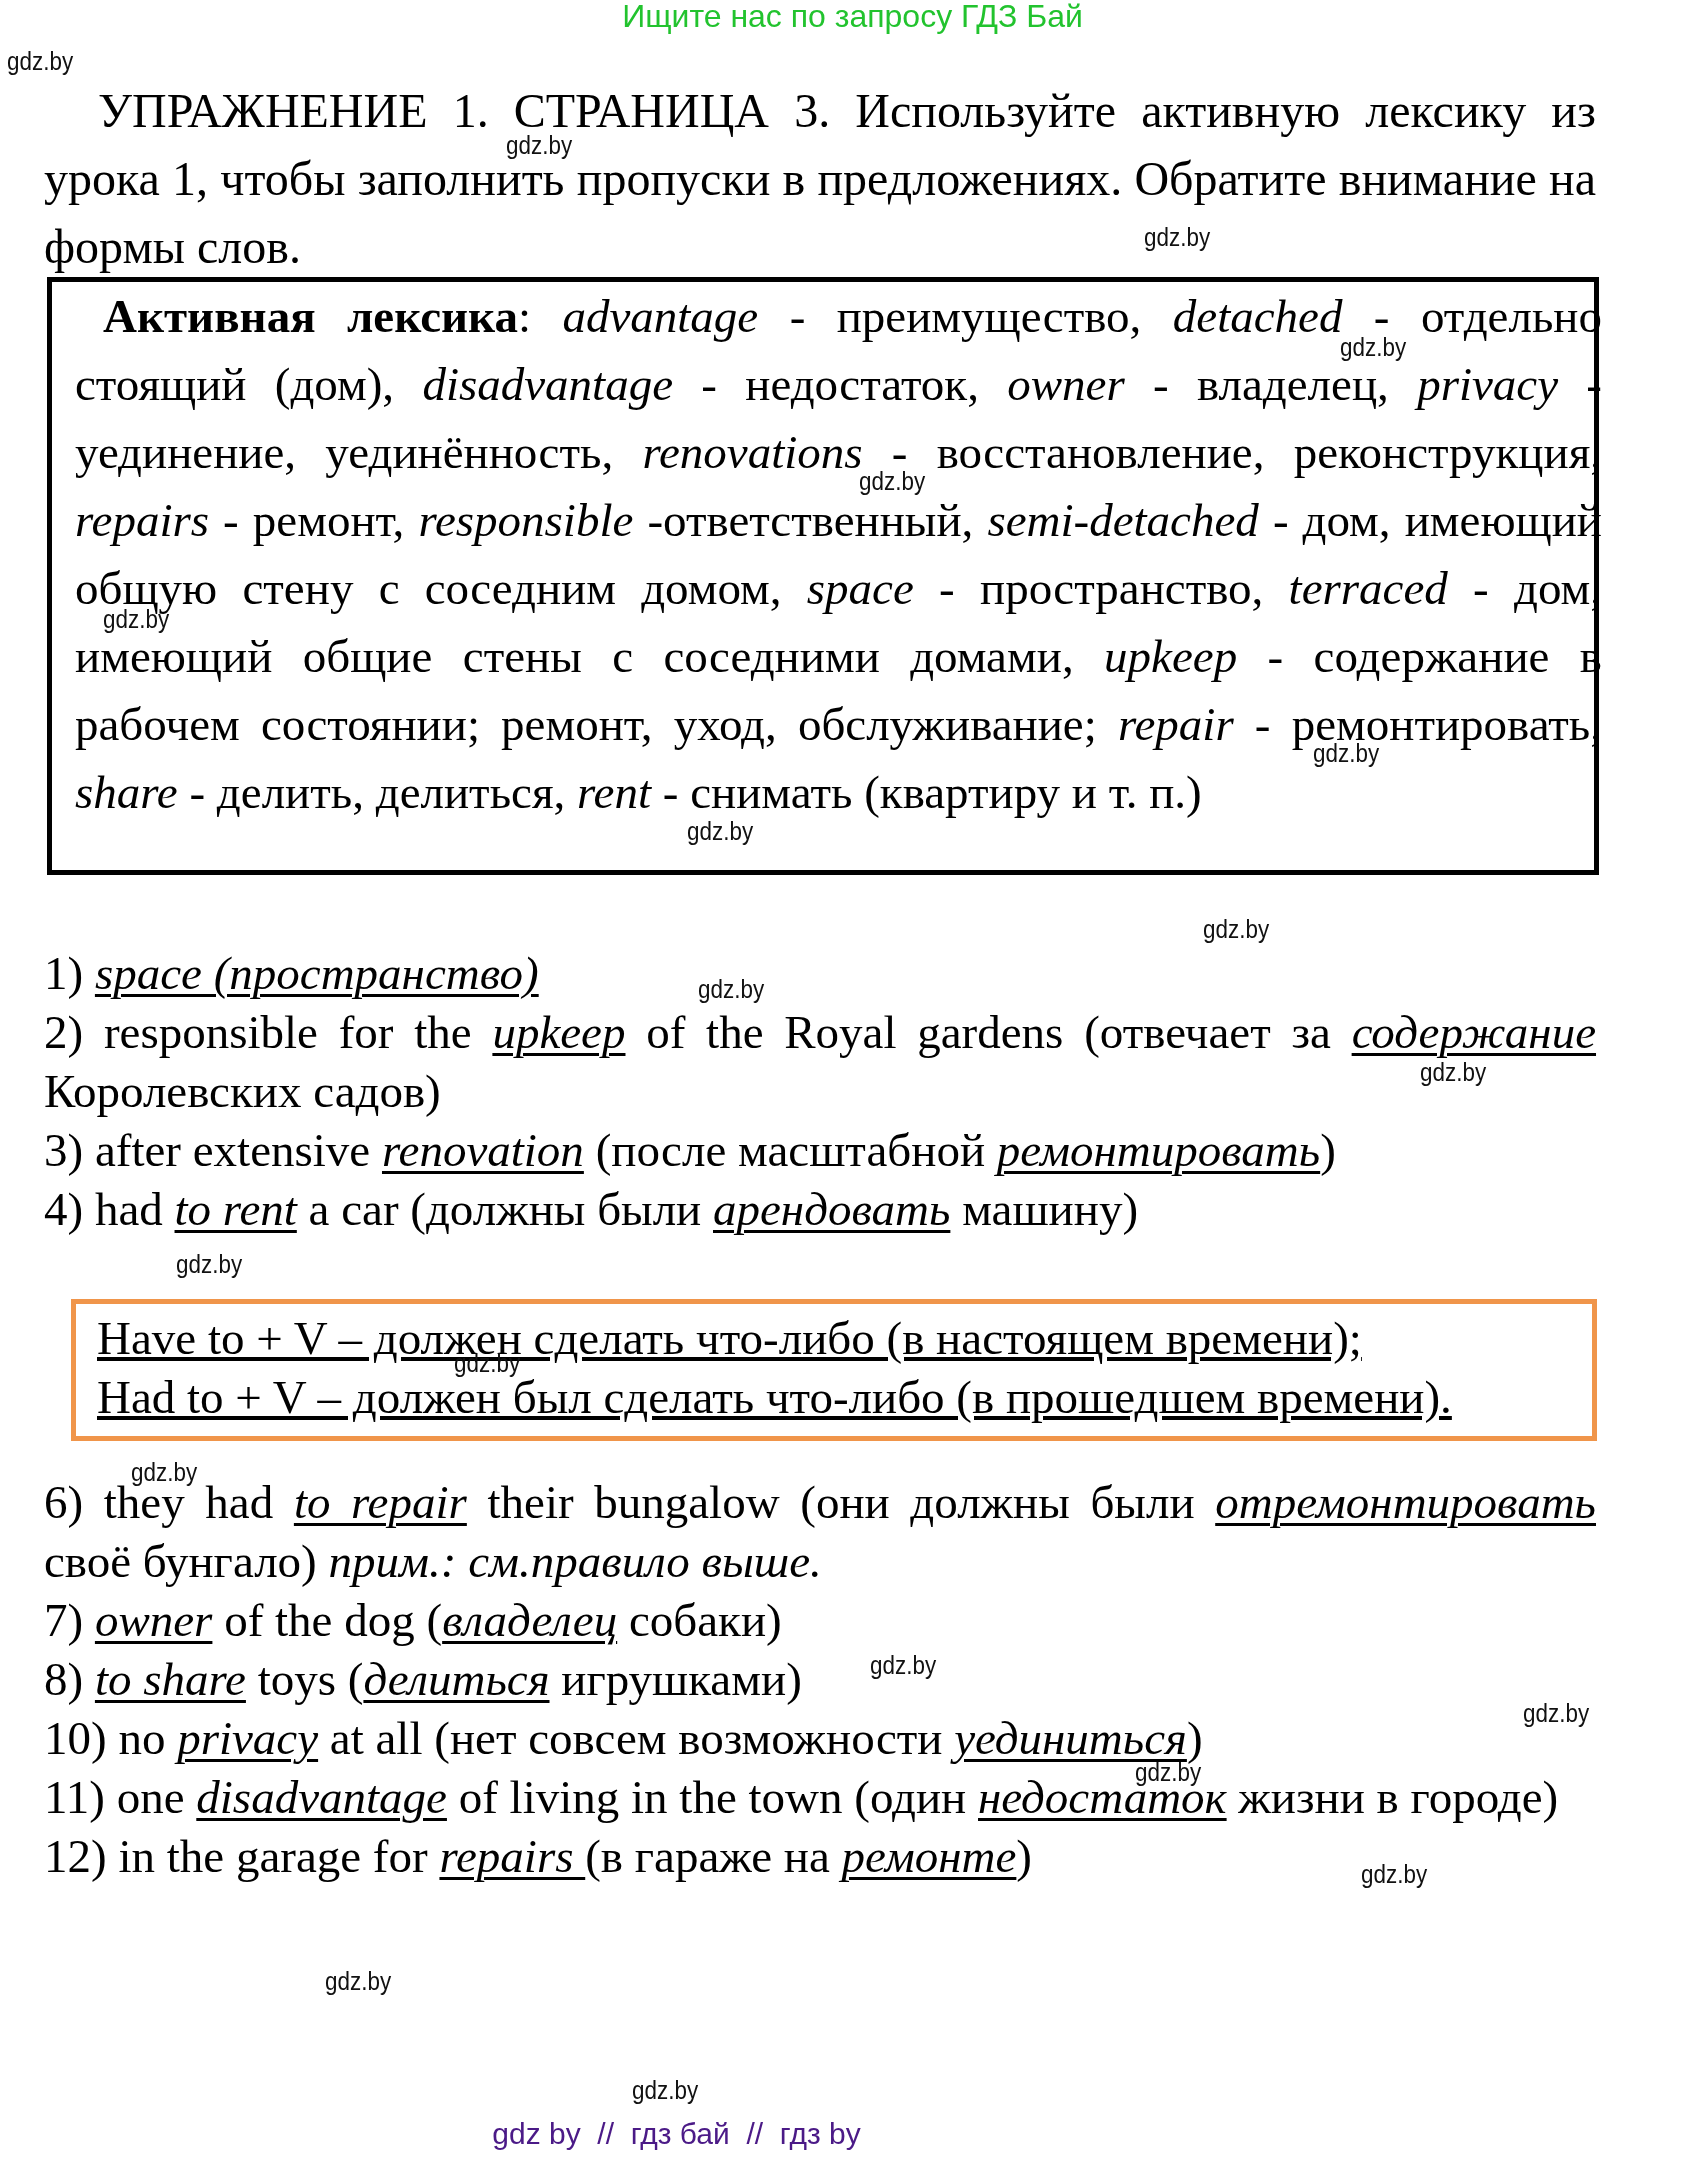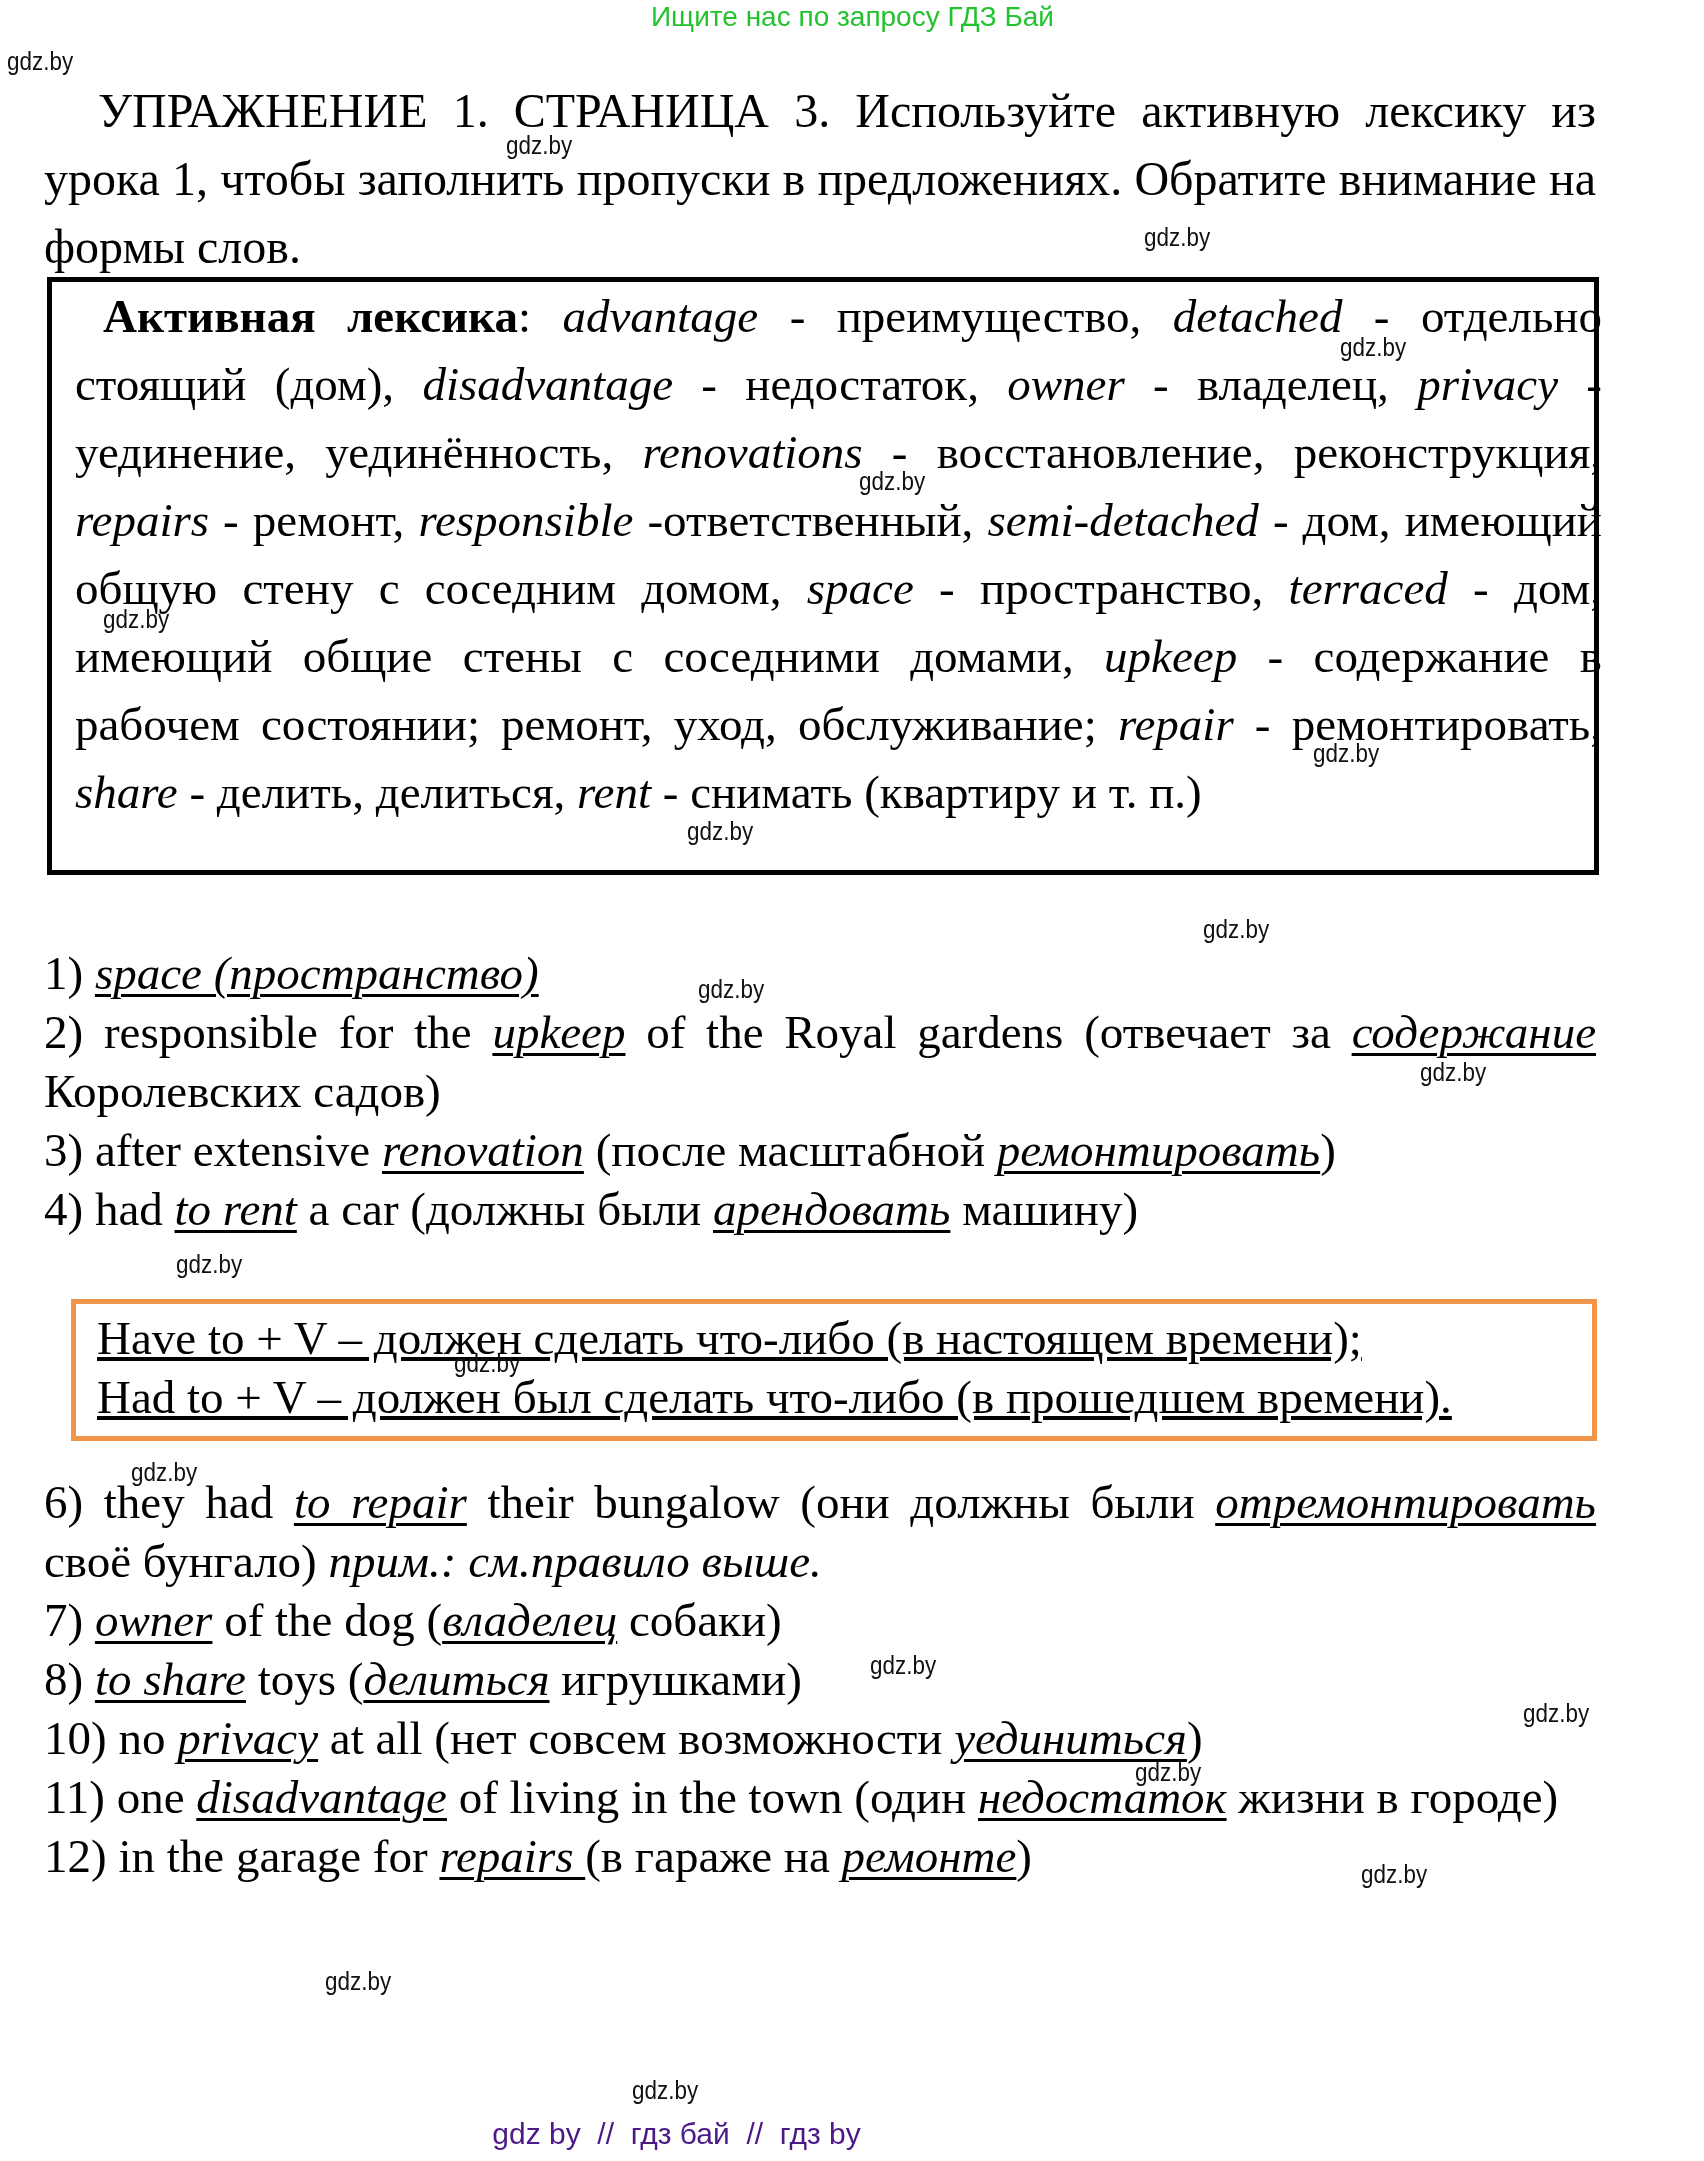--- a/index.html
+++ b/index.html
@@ -1,19 +1,19 @@
 <!DOCTYPE html>
 <html style="font-size:14px"><head>
 <meta charset="utf-8">
 <style>
   html, body { margin:0; padding:0; background:#ffffff; }
   body { width:1705px; height:2161px; position:relative; overflow:hidden; color:#000; }
   .serif { font-family:"Liberation Serif", "DejaVu Serif", serif; }
   .sans { font-family:"Liberation Sans", "DejaVu Sans", sans-serif; }
-  .top-banner { position:absolute; left:0; top:0; width:1705px; text-align:center; font-size:28px; line-height:33px; color:#22c32e; }
+  .top-banner { position:absolute; left:0; top:0; width:1705px; text-align:center; font-size:32px; line-height:33px; color:#22c32e; }
   .footer-links { position:absolute; left:0; top:2114px; width:1353px; text-align:center; font-size:30px; line-height:39px; color:#4b1a87; white-space:pre; }
   .wm { position:absolute; font-size:25.5px; line-height:26px; color:#111; white-space:nowrap; transform:scaleX(0.88); transform-origin:left top; }
   .title { position:absolute; left:44px; top:77px; width:1552px; font-size:48px; line-height:68px; text-align:justify; text-indent:54px; }
   .vocab-box { position:absolute; left:47px; top:277px; width:1542px; height:588px; border:5.3px solid #000; box-sizing:content-box; }
   .vocab-text { position:absolute; left:23px; top:0px; width:1527px; font-size:47px; line-height:68px; text-align:justify; text-indent:28px; }
   .vocab-text b { font-weight:bold; }
   .answers { position:absolute; left:44px; width:1552px; font-size:47px; line-height:59px; }
   .ans-line { text-align:justify; text-align-last:left; }
   i.u { text-decoration:underline; text-decoration-thickness:2.6px; text-underline-offset:5.3px; }
   .rule-box { position:absolute; left:71px; top:1299px; width:1516px; height:132px; border:5.3px solid #f0954a; }

